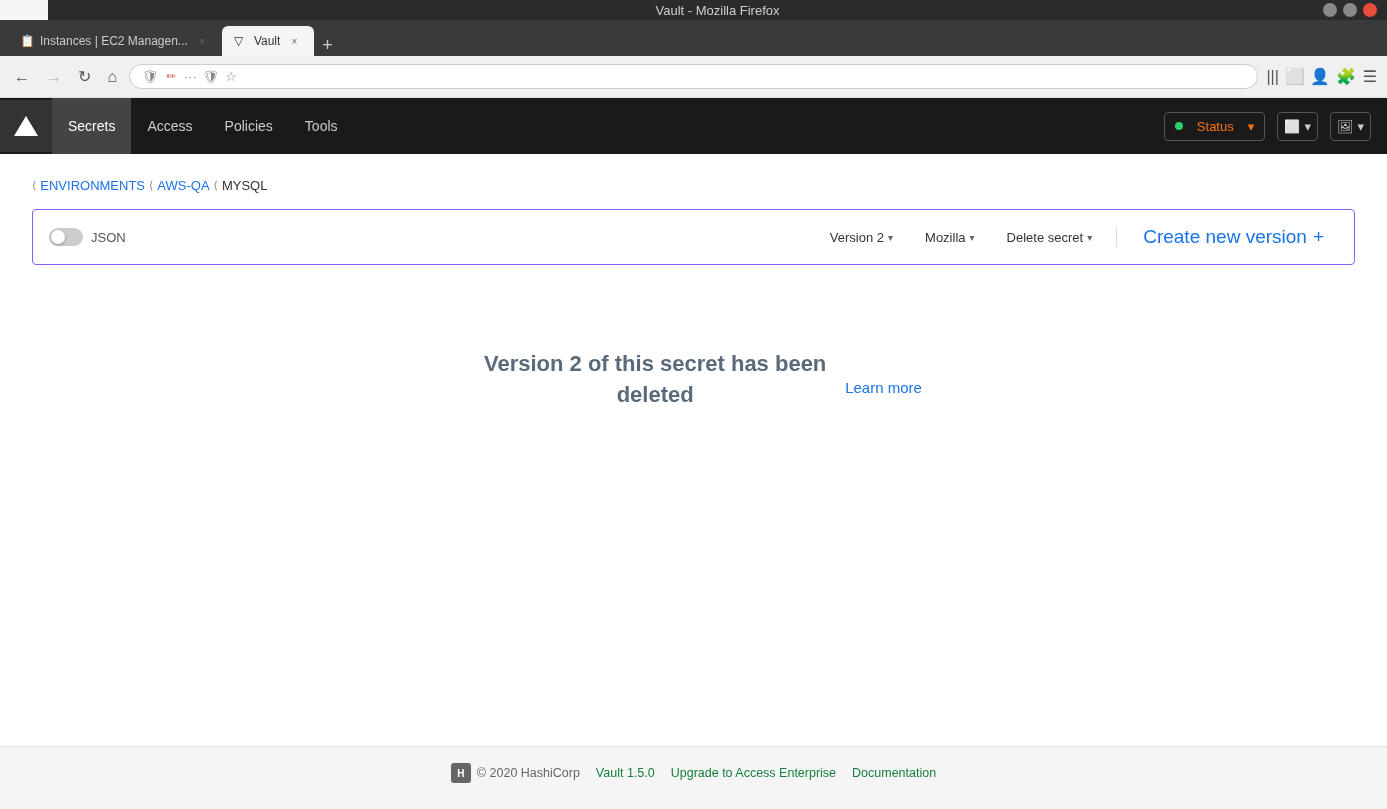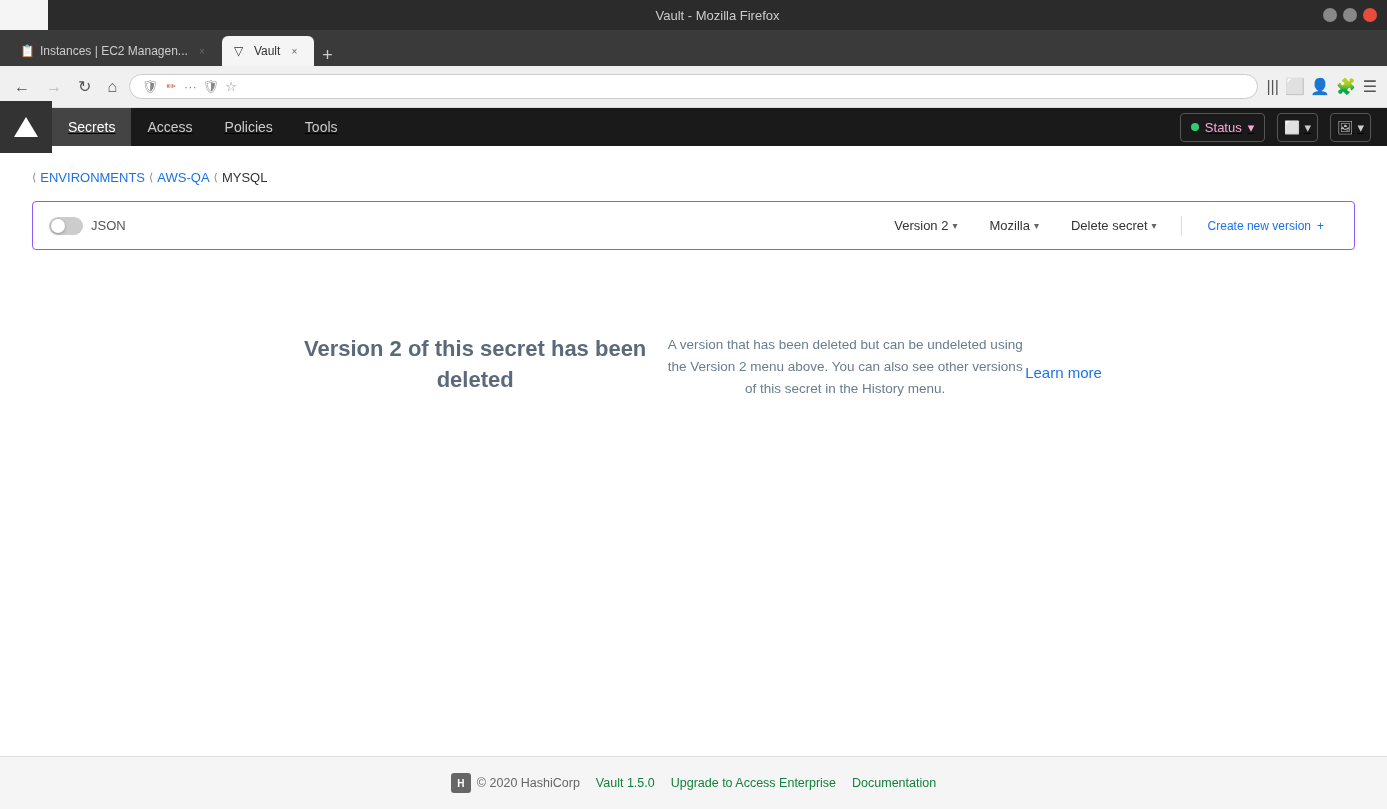--- a/index.html
+++ b/index.html
@@ -1,21 +1,21 @@
 <!DOCTYPE html>
 <html><head>
   <meta charset="utf-8">
   <style>
     * { margin: 0; padding: 0; box-sizing: border-box; }
     body { font-family: -apple-system, BlinkMacSystemFont, 'Segoe UI', sans-serif; background: #f5f5f5; font-size: 14px; }
 
     
     .browser-titlebar {
       background: #2b2b2b;
-      height: 30px;
+      height: 20px;
       display: flex;
       align-items: center;
       justify-content: center;
       color: #ccc;
       font-size: 13px;
       position: relative;
       margin-left: 48px;
     }
     .browser-titlebar-controls {
       position: absolute;
@@ -90,25 +90,24 @@
     }
     .address-bar-icons { display: flex; gap: 6px; align-items: center; color: #888; font-size: 13px; }
     .toolbar-right { display: flex; gap: 6px; align-items: center; color: #555; font-size: 16px; }
 
     
     .app-container { background: white; min-height: calc(809px - 108px); display: flex; flex-direction: column; }
 
     
     .vault-nav {
       background: #1a1a1a;
-      height: 38px;
+      height: 56px;
       display: flex;
       align-items: center;
       padding: 0 0 0 0;
-      text-decoration: underline;
     }
     .vault-logo {
       background: #333;
       width: 52px; height: 52px;
       display: flex; align-items: center; justify-content: center;
       flex-shrink: 0;
     }
     .vault-logo-triangle {
       width: 0; height: 0;
       border-left: 12px solid transparent;
@@ -137,22 +136,22 @@
     }
     .vault-nav-right {
       display: flex;
       align-items: center;
       gap: 12px;
       padding-right: 16px;
     }
     .status-indicator {
       display: flex;
       align-items: center;
-      gap: 6px;
-      color: #f9a8d4;
+      gap: 14px;
+      color: #f97316;
       font-size: 13px;
       cursor: pointer;
       padding: 6px 10px;
       border: 1px solid #555;
       border-radius: 4px;
     }
     .status-dot {
       width: 8px; height: 8px; border-radius: 50%; background: #2ecc71;
     }
     .nav-icon-btn {
@@ -240,21 +239,21 @@
     }
     .action-btn .chevron { font-size: 10px; color: #666; }
     .action-btn-primary {
       display: flex;
       align-items: center;
       gap: 6px;
       padding: 6px 14px;
       background: none;
       border: none;
       color: #1a73e8;
-      font-size: 12px;
+      font-size: 19px;
       font-weight: 500;
       cursor: pointer;
       border-radius: 4px;
     }
     .action-btn-divider {
       width: 1px; height: 20px; background: #ddd; margin: 0 4px;
     }
 
     
     .deleted-content {
@@ -430,21 +429,20 @@
 
         <button class="action-btn-primary">
           <span>Create new version</span>
           <span>+</span>
         </button>
       </div>
     </div>
 
     <div class="deleted-content">
       <h2 class="deleted-title">Version 2 of this secret has been deleted</h2>
-      <p class="deleted-description">A version that has been deleted but can be undeleted using the Version 2 menu above. You can also see other versions of this secret in the History menu.</p>
       <a class="learn-more-link" href="#">Learn more</a>
     </div>
 
   </div>
 
   <div class="footer">
     <div class="footer-logo">
       <div class="hashi-logo">H</div>
       <span>© 2020 HashiCorp</span>
     </div>

